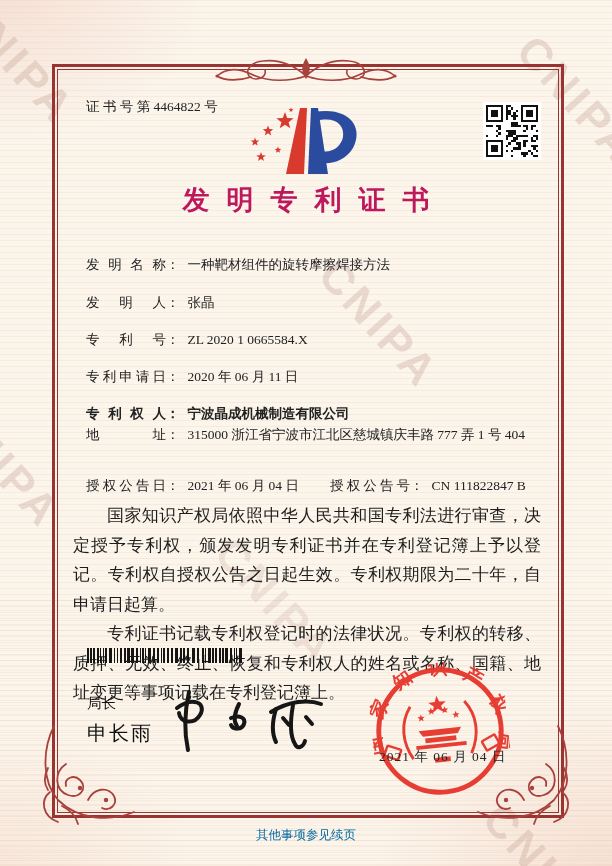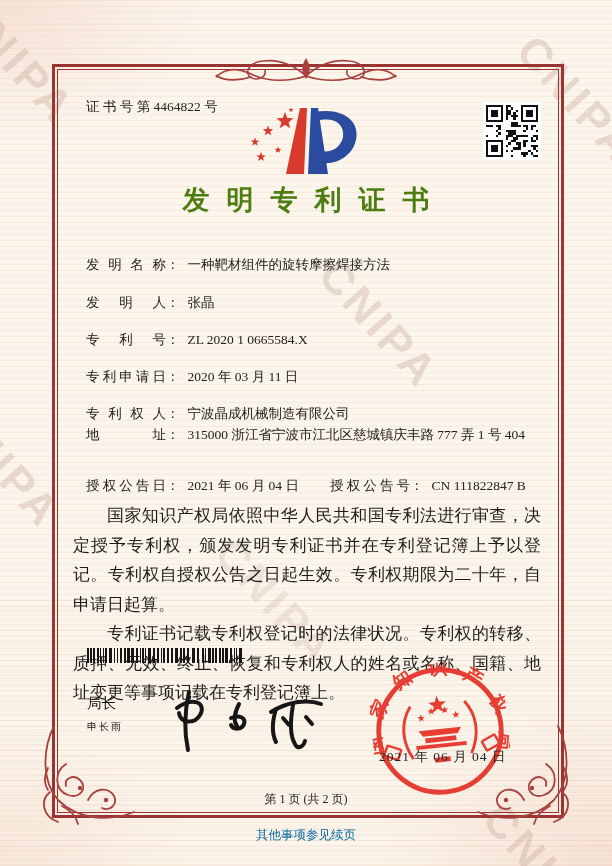--- a/index.html
+++ b/index.html
@@ -28,36 +28,36 @@
   .flourish-top{left:211px;top:46px;}
   .corner-bl{left:36px;top:698px;}
   .corner-br{left:466px;top:698px;transform:scaleX(-1);}
 
   .content{position:absolute;inset:0;z-index:4;border-radius:21px;}
   .cert-no{position:absolute;left:86px;top:98px;font-size:13.5px;color:var(--ink,#222);}
   .qr-wrap{position:absolute;left:483px;top:102px;width:58px;height:58px;background:#fff;
     display:flex;align-items:center;justify-content:center;}
   .logo{position:absolute;left:236px;top:104px;}
   .title{position:absolute;left:0;right:0;top:182px;text-align:center;font-size:27px;font-weight:bold;
-    letter-spacing:17px;text-indent:17px;color:#4d7c0f;}
+    letter-spacing:17px;text-indent:17px;color:#be185d;}
 
   .row{position:absolute;left:86px;font-size:13.5px;color:var(--ink,#222);white-space:nowrap;}
   .lbl{display:inline-block;width:80px;text-align:justify;text-align-last:justify;vertical-align:top;}
   .val{margin-left:8px;}
   .pair2{position:absolute;left:244px;top:0;white-space:nowrap;}
 
   .paras{position:absolute;left:73px;top:501px;width:468px;font-size:17px;line-height:1.74;
     text-align:justify;color:#1d1d1d;}
   .paras p{margin:0;text-indent:2em;}
 
   .barcode{position:absolute;left:87px;top:648px;}
   .sig-title{position:absolute;left:87px;top:694px;font-family:"Liberation Sans","DejaVu Sans",sans-serif;
     font-size:14.5px;color:#111;}
   .sig-name{position:absolute;left:87px;top:720px;font-family:"Liberation Sans","DejaVu Sans",sans-serif;
-    font-size:10px;color:#111;letter-spacing:2px;}
+    font-size:20px;color:#111;letter-spacing:2px;}
   .sig-hand{position:absolute;left:155px;top:678px;}
 
   .seal{position:absolute;left:372px;top:663px;width:136px;height:136px;z-index:5;
     transform:rotate(-6deg);opacity:.95;}
   .seal-date{position:absolute;left:379px;top:748px;z-index:6;font-size:13.5px;color:#262626;
     letter-spacing:1px;white-space:nowrap;}
 
   .page-info{position:absolute;left:0;right:0;top:791px;text-align:center;font-size:12px;color:#222;z-index:4;}
   .note{position:absolute;left:0;right:0;top:827px;text-align:center;font-size:12.5px;color:#0369a1;z-index:4;}
 </style>
@@ -336,23 +336,23 @@
     <div class="row" style="top:256px;">
       <span class="lbl">发明名称</span><span>：</span><span class="val">一种靶材组件的旋转摩擦焊接方法</span>
     </div>
     <div class="row" style="top:294px;">
       <span class="lbl">发明人</span><span>：</span><span class="val">张晶</span>
     </div>
     <div class="row" style="top:331px;">
       <span class="lbl">专利号</span><span>：</span><span class="val">ZL 2020 1 0665584.X</span>
     </div>
     <div class="row" style="top:368px;">
-      <span class="lbl">专利申请日</span><span>：</span><span class="val">2020 年 03 月 11 日</span>
-    </div>
-    <div class="row" style="top:405px;">
+      <span class="lbl">专利申请日</span><span>：</span><span class="val">2020 年 06 月 11 日</span>
+    </div>
+    <div class="row" style="top:405px;font-weight:bold;">
       <span class="lbl">专利权人</span><span>：</span><span class="val">宁波晶成机械制造有限公司</span>
     </div>
     <div class="row" style="top:426px;">
       <span class="lbl">地址</span><span>：</span><span class="val">315000 浙江省宁波市江北区慈城镇庆丰路 777 弄 1 号 404</span>
     </div>
     <div class="row" style="top:477px;">
       <span class="lbl">授权公告日</span><span>：</span><span class="val">2021 年 06 月 04 日</span>
       <span class="pair2">
         <span class="lbl">授权公告号</span><span>：</span><span class="val">CN 111822847 B</span>
       </span>
@@ -418,21 +418,20 @@
         <path d="M84,26 C80,34 78,43 82,48"></path>
         <path d="M76,40 C84,37 91,39 89,46 C87,52 78,52 76,47"></path>
         <path d="M116,34 C134,23 153,21 166,26"></path>
         <path d="M138,27 C135,44 135,58 140,66 C142,71 148,70 150,63"></path>
         <path d="M121,31 C117,44 117,56 121,64"></path>
         <path d="M128,40 l6,7"></path>
         <path d="M151,39 l6,7"></path>
       </g>
     </svg>
 
-    <div class="page-info">第 1 页 (共 2 页)</div>
     <div class="note">其他事项参见续页</div>
   </div>
 
   <svg class="seal" width="136" height="136" viewBox="-70 -70 140 140">
     <circle r="63" fill="none" stroke="var(--seal_red)" stroke-width="5"></circle>
     <defs>
       <path id="sealArc" d="M -58,23 A 61.5 61.5 0 1 1 58,23" fill="none"></path>
     </defs>
     <text font-size="19" font-weight="bold" fill="var(--seal_red)" font-family="Liberation Sans, sans-serif">
       <textPath href="#sealArc" startOffset="6" textLength="230">国家知识产权局</textPath>

